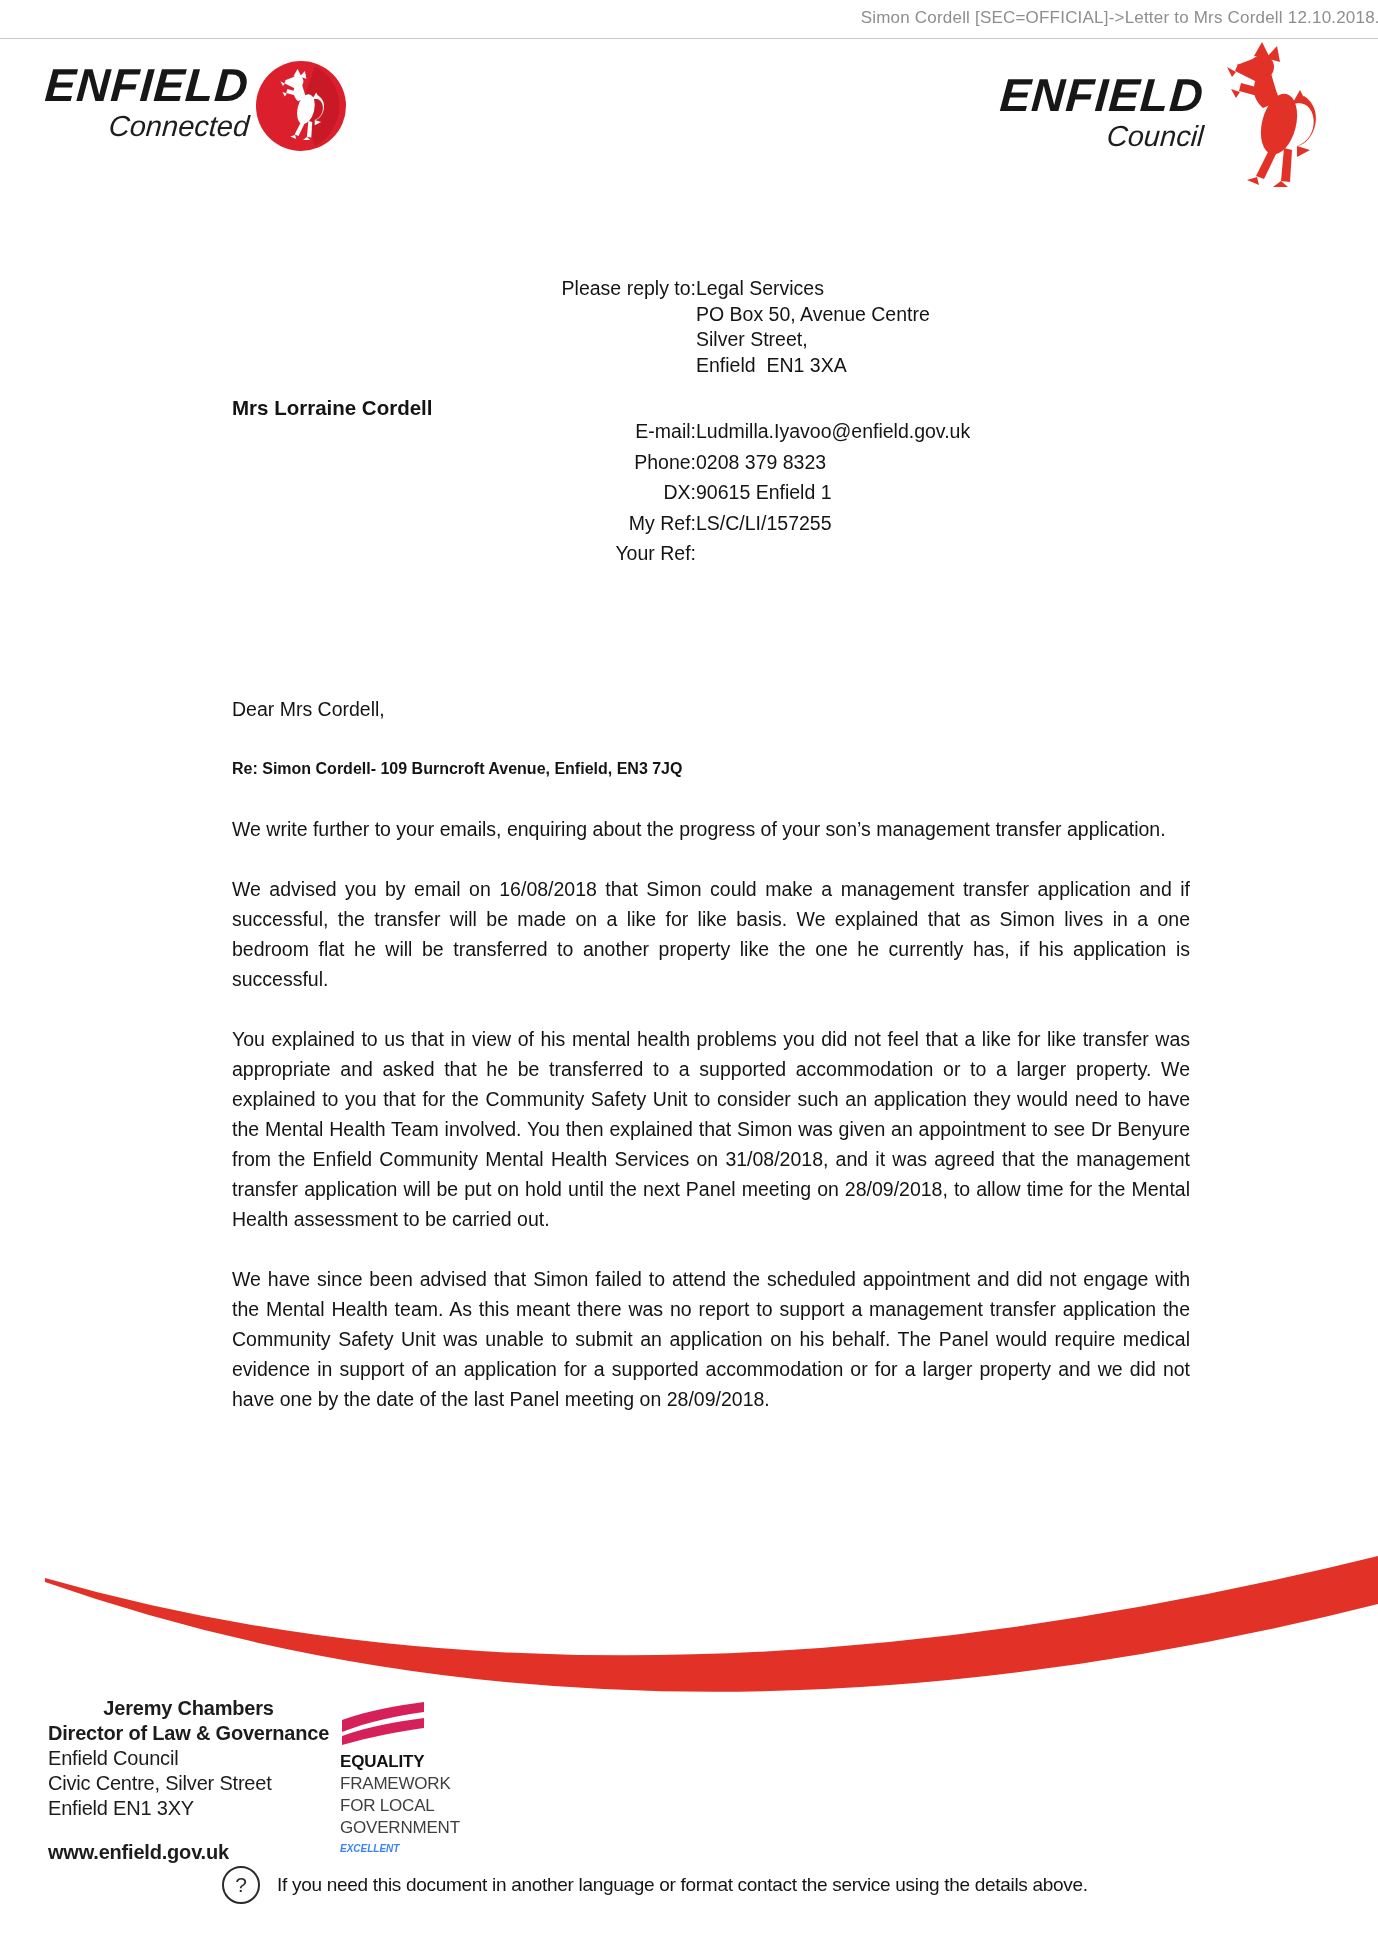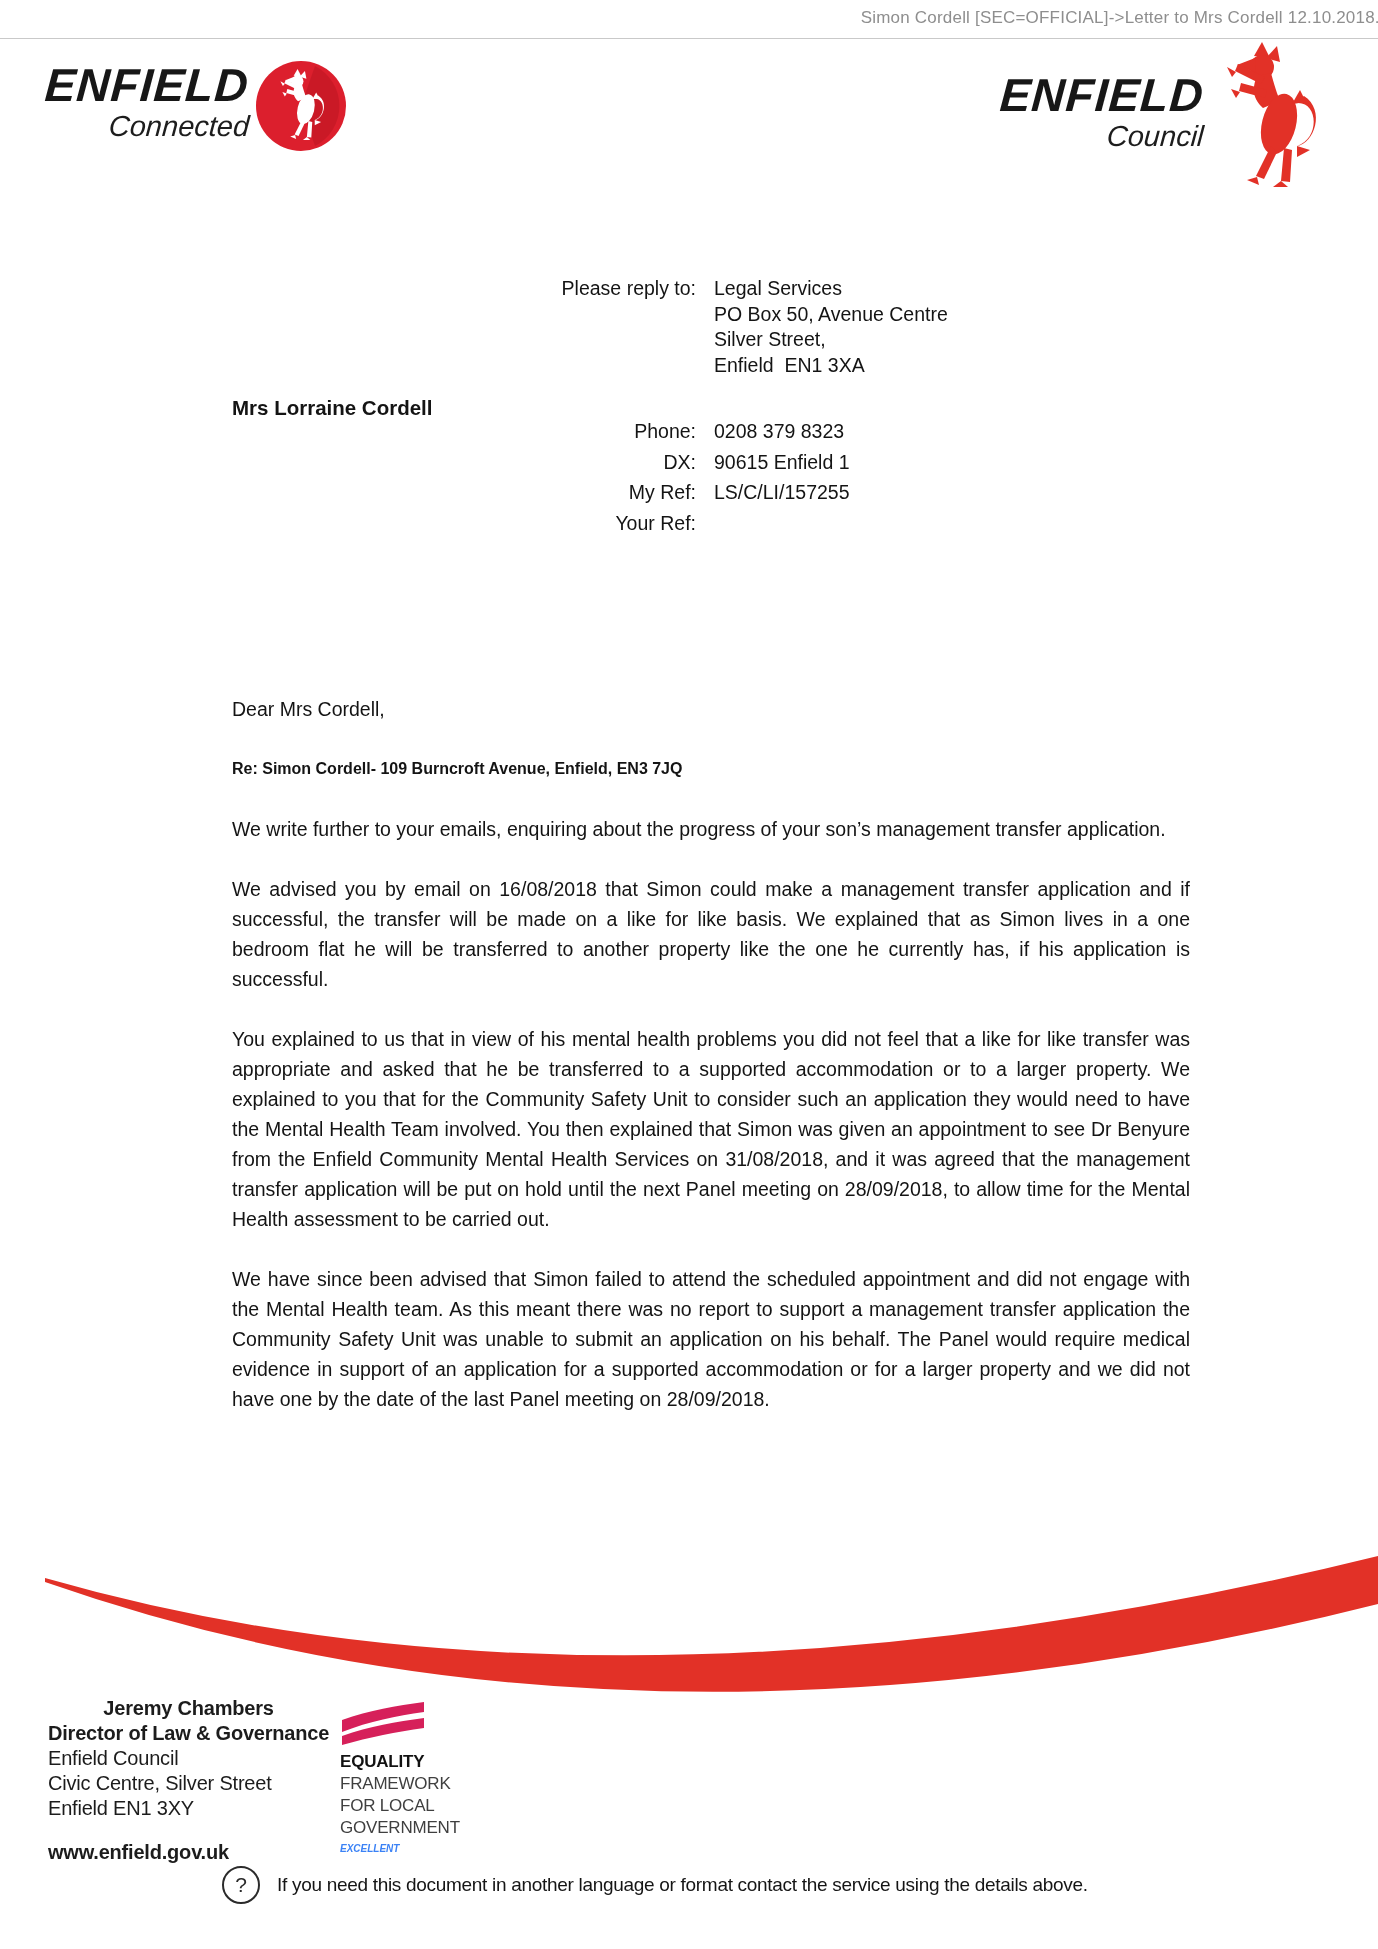--- a/index.html
+++ b/index.html
@@ -25,21 +25,21 @@
   .logo-name{
     font-style:italic;font-weight:bold;font-size:46px;line-height:46px;
     letter-spacing:1px;color:#171717;transform:skewX(-4deg);
   }
   .logo-tagline{font-style:italic;font-size:29px;line-height:32px;color:#1d1d1d;margin-top:2px;transform:skewX(-4deg);}
   .logo-left .logo-mark{margin-left:6px;margin-top:-2px;}
   .logo-right .logo-mark{margin-left:4px;margin-top:-36px;}
 
   
   .reply{position:absolute;left:400px;top:276px;width:770px;font-size:19.5px;}
-  .r-row{display:grid;grid-template-columns:296px 1fr;column-gap:18px;}
+  .r-row{display:grid;grid-template-columns:296px 1fr;}
   .r-row.addr{line-height:25.5px;}
   .r-row.fld{line-height:30.6px;}
   .reply-fields{margin-top:38px;}
   .r-label{text-align:right;white-space:pre-wrap;}
   .r-value{text-align:left;white-space:pre-wrap;}
   .sup{font-size:12.5px;position:relative;top:-7px;}
 
   .recipient{position:absolute;left:232px;top:396px;font-size:20.5px;font-weight:bold;}
 
   
@@ -137,20 +137,24 @@
       <span class="r-label"></span>
       <span class="r-value">Silver Street,</span>
     </div>
     <div class="r-row addr">
       <span class="r-label"></span>
       <span class="r-value">Enfield  EN1 3XA</span>
     </div>
 
     <div class="reply-fields">
       <div class="r-row fld">
+        <span class="r-label">E-mail:</span>
+        <span class="r-value">Ludmilla.Iyavoo@enfield.gov.uk</span>
+      </div>
+      <div class="r-row fld">
         <span class="r-label">Phone:</span>
         <span class="r-value">0208 379 8323</span>
       </div>
       <div class="r-row fld">
         <span class="r-label">DX:</span>
         <span class="r-value">90615 Enfield 1</span>
       </div>
       <div class="r-row fld">
         <span class="r-label">My Ref:</span>
         <span class="r-value">LS/C/LI/157255</span>

